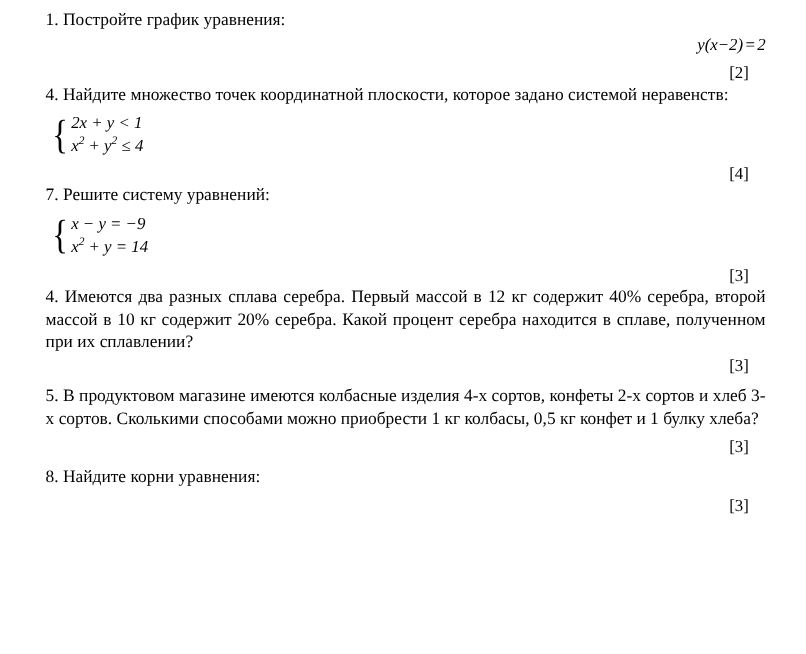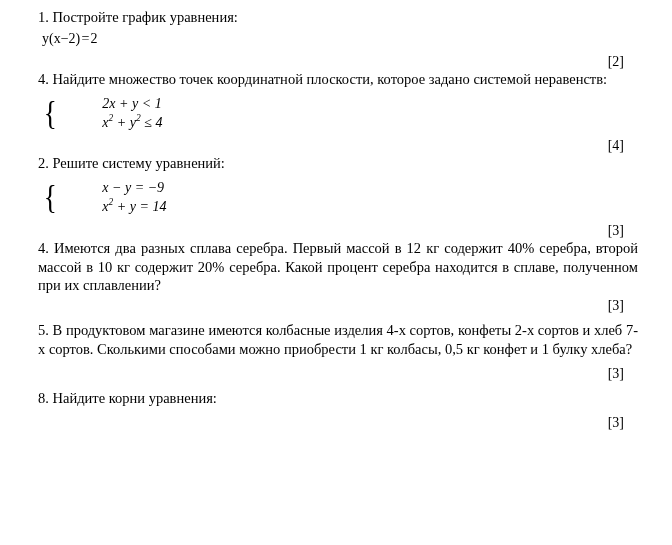--- a/index.html
+++ b/index.html
@@ -34,23 +34,25 @@
     line-height: 1.30;
     text-align: justify;
     text-justify: inter-word;
     margin: 0;
   }
   .ptext.nojust {
     text-align: left;
   }
   .formula {
     font-family: "Liberation Serif", serif;
+    font-style: italic;
     font-size: 14px;
     margin: 4px 0 4px 4px;
     white-space: nowrap;
+    text-align: right;
   }
   .pts {
     text-align: right;
     font-family: "Liberation Serif", serif;
     font-size: 14px;
     margin: 0;
     padding-right: 14px;
   }
   .sys {
     display: flex;
@@ -66,21 +68,20 @@
     margin-right: 1px;
     font-weight: 300;
   }
   .sys-lines {
     display: flex;
     flex-direction: column;
     justify-content: center;
     font-style: italic;
     font-size: 14px;
     line-height: 1.38;
-    margin-left: 43px;
   }
   .sys-lines span {
     white-space: nowrap;
   }
   sup {
     font-size: 0.68em;
     vertical-align: super;
     line-height: 0;
   }
   sub {
@@ -111,42 +112,42 @@
         <span class="sys-lines">
           <span>2x + y &lt; 1</span>
           <span>x<sup>2</sup> + y<sup>2</sup> ≤ 4</span>
         </span>
       </div>
       <div class="sp-1"></div>
       <p class="pts">[4]</p>
     </div>
 
     <div class="task">
-      <p class="ptext nojust">2.  Решите систему уравнений:</p>
+      <p class="ptext nojust">7.  Решите систему уравнений:</p>
       <div class="sys">
         <span class="brace">{</span>
         <span class="sys-lines">
           <span>x − y  = −9</span>
           <span>x<sup>2</sup> + y = 14</span>
         </span>
       </div>
       <div class="sp-1"></div>
       <p class="pts">[3]</p>
     </div>
 
     <div class="task">
       <p class="ptext">4.  Имеются два разных сплава серебра.  Первый массой в 12 кг содержит 40% серебра, второй массой в 10 кг содержит 20% серебра. Какой процент серебра находится в сплаве, полученном при их сплавлении?</p>
       <div class="sp-1"></div>
       <p class="pts">[3]</p>
     </div>
 
     <div class="sp-2"></div>
 
     <div class="task">
-      <p class="ptext">5.  В продуктовом магазине имеются колбасные изделия 4-х сортов, конфеты 2-х сортов и хлеб 7-х сортов. Сколькими способами можно приобрести 1 кг колбасы, 0,5 кг конфет и 1 булку хлеба?</p>
+      <p class="ptext">5.  В продуктовом магазине имеются колбасные изделия 4-х сортов, конфеты 2-х сортов и хлеб 3-х сортов. Сколькими способами можно приобрести 1 кг колбасы, 0,5 кг конфет и 1 булку хлеба?</p>
       <div class="sp-2"></div>
       <p class="pts">[3]</p>
     </div>
 
     <div class="sp-2"></div>
 
     <div class="task">
       <p class="ptext nojust">8.  Найдите корни уравнения:</p>
       <div class="sp-2"></div>
       <p class="pts">[3]</p>

